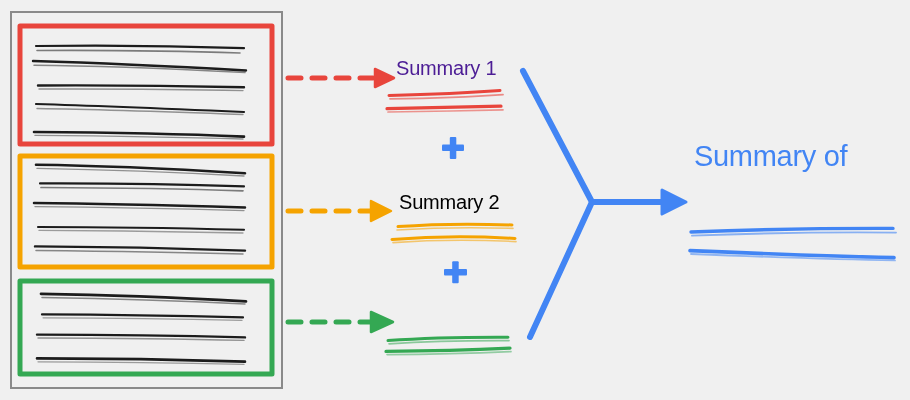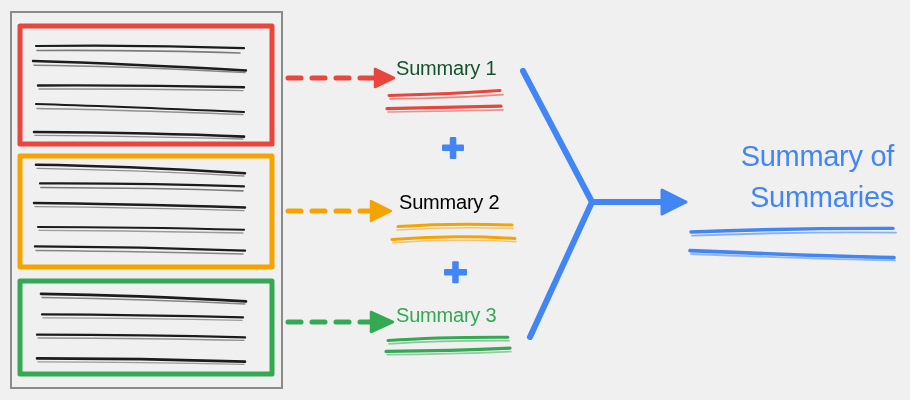--- a/index.html
+++ b/index.html
@@ -30,28 +30,28 @@
   .label {
     position: absolute;
     white-space: nowrap;
     font-family: "Liberation Sans", sans-serif;
     font-weight: 400;
     letter-spacing: -0.2px;
   }
   .summary-label {
     font-size: 20px;
   }
-  #summary-1-label { left: 396px; top: 57px; color: #14532d; }
+  #summary-1-label { left: 396px; top: 57px; color: #4c1d95; }
   #summary-2-label { left: 399px; top: 191px; color: #000000; }
   #summary-3-label { left: 396px; top: 304px; color: #34a853; }
   #final-label {
     left: 694px;
     top: 136px;
     width: 200px;
-    text-align: right;
+    text-align: left;
     font-size: 29px;
     line-height: 1.42;
     color: #4285f4;
     letter-spacing: -0.3px;
   }
 </style>
 </head>
 <body>
 
 <div id="canvas">
@@ -164,20 +164,18 @@
       <path d="M690 250.6 C760 253.6, 830 256.4, 894 257.6" stroke-width="3.6"></path>
       <path d="M691 254 C762 256.8, 832 259.4, 895 260.4" stroke-width="1.8" opacity="0.55"></path>
     </g>
 
   </svg>
 
   <div class="label summary-label" id="summary-1-label">Summary 1</div>
 
   <div class="label summary-label" id="summary-2-label">Summary 2</div>
 
-  <div class="label summary-label" id="summary-3-label">Summary 3</div>
 
   <div class="label" id="final-label">
     <div>Summary of</div>
-    <div>Summaries</div>
   </div>
 
 </div>
 
 </body></html>

